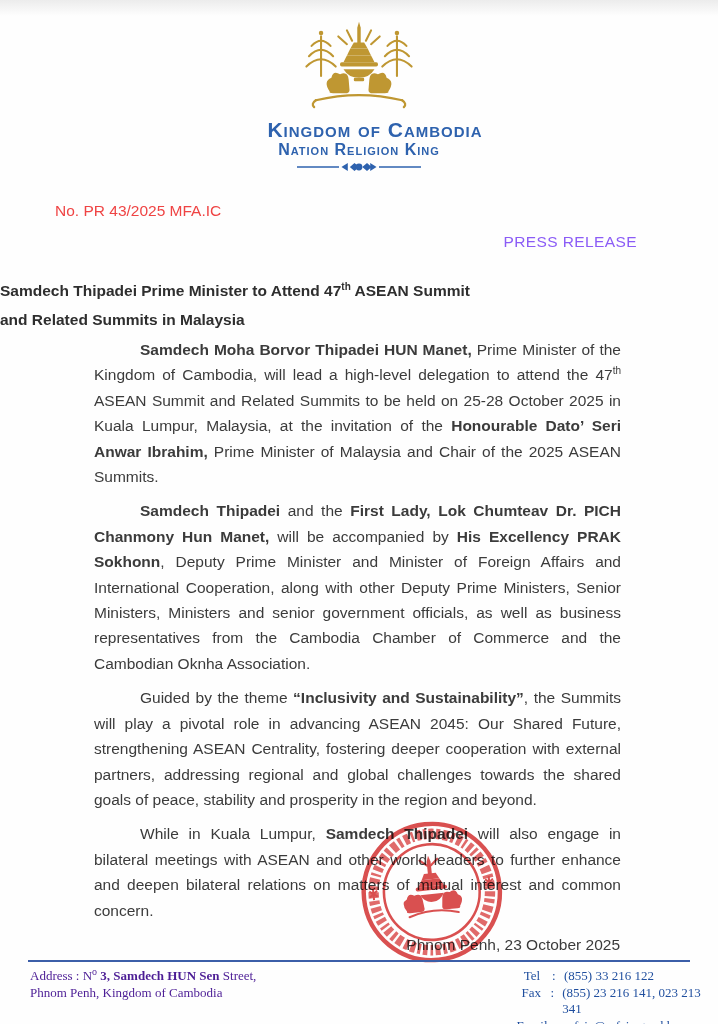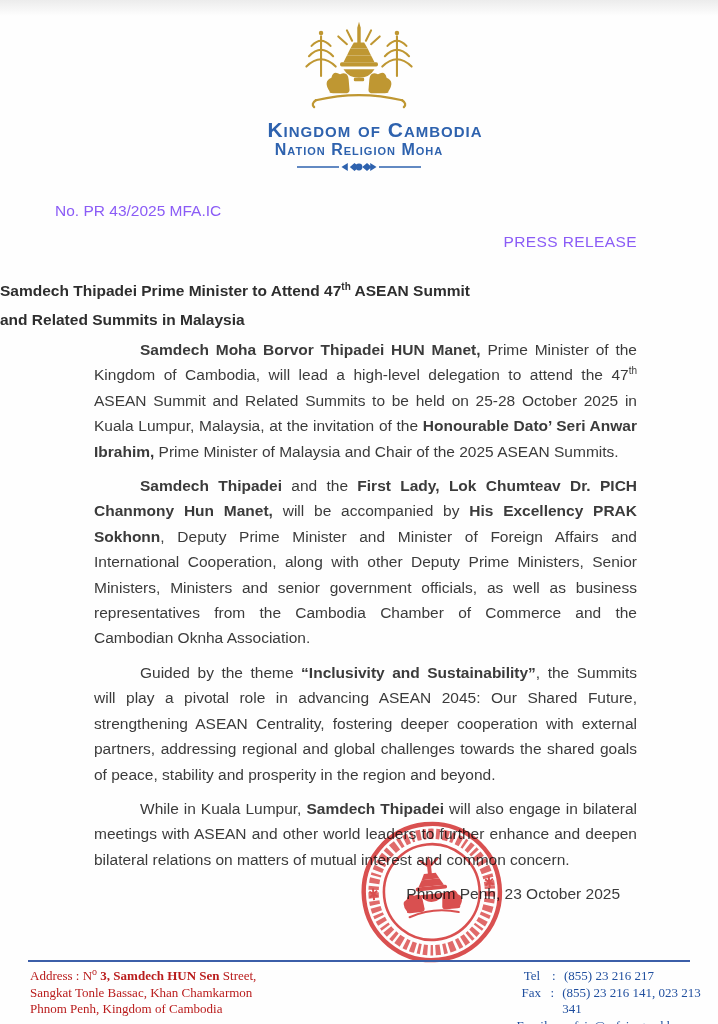--- a/index.html
+++ b/index.html
@@ -31,60 +31,60 @@
   }
   .divider-orn{position:absolute;top:158px;left:0;width:100%;text-align:center;}
   .ministry{
     position:absolute;top:170px;left:34px;width:220px;
     text-align:center;
     font-variant:small-caps;font-weight:700;font-size:12.5px;line-height:14px;
     color:#2e62ae;letter-spacing:.3px;
   }
   .refno{
     position:absolute;top:202px;left:55px;
-    font-size:15.5px;color:#8b5cf6;
+    font-size:15.5px;color:#ef4444;
   }
   .press-release{
     position:absolute;top:233px;right:81px;
     font-size:15.5px;color:#8b5cf6;letter-spacing:.4px;
   }
   
   .doc-title{
     position:absolute;top:276px;left:0;width:100%;
     font-weight:700;font-size:15.5px;line-height:29px;color:#2e2e2e;
   }
   .doc-title .inner{display:inline-block;max-width:485px;}
   
   .body-text{
     position:absolute;top:337px;left:94px;width:543px;
     font-size:15.5px;line-height:25.4px;color:#3b3b3b;
     text-align:justify;
   }
-  .body-text p{margin:0 0 9px 0;text-indent:46px;}
+  .body-text p{margin:0 16px 9px 0;text-indent:46px;}
   .b{font-weight:700;}
   sup{font-size:10px;line-height:0;vertical-align:super;}
   .dateline{
     text-align:right;padding-right:17px;margin-top:1px;
     font-size:15.5px;color:#3b3b3b;
   }
   
   .stamp{
     position:absolute;top:818px;left:358px;
     mix-blend-mode:multiply;opacity:.93;
     transform:rotate(-6deg);
   }
   
   .footer-line{
     position:absolute;top:960px;left:28px;right:28px;height:2px;
     background:#3b5ea8;
   }
   .footer-left{
     position:absolute;top:968px;left:30px;
     font-family:"Liberation Serif", serif;
-    font-size:13px;line-height:16.5px;color:#b91c1c;
+    font-size:13px;line-height:16.5px;color:#4c1d95;
   }
   .footer-right{
     position:absolute;top:968px;left:512px;
     font-family:"Liberation Serif", serif;
     font-size:13px;line-height:16.5px;color:#1f4e9e;
   }
   .contact-row{display:flex;}
   .contact-label{width:40px;text-align:center;}
   .contact-sep{width:12px;}
 </style>
@@ -138,21 +138,21 @@
       <g stroke="#bf9732" stroke-width="2.6" fill="none" stroke-linecap="round">
 
         <path d="M30 98 Q80 86 130 98"></path>
         <path d="M30 98 q-6 4 -2 8"></path>
           <path d="M130 98 q6 4 2 8"></path>
       </g>
     </svg>
   </div>
 
   <div class="kingdom">Kingdom of Cambodia</div>
-  <div class="motto">Nation Religion Moha</div>
+  <div class="motto">Nation Religion King</div>
 
   <div class="divider-orn">
     <svg width="128" height="10" viewBox="0 0 128 10">
       <g stroke="#2e62ae" stroke-width="1.6" fill="#2e62ae">
         <line x1="2" y1="5" x2="44" y2="5"></line>
         <line x1="84" y1="5" x2="126" y2="5"></line>
         <path d="M48 5 l4 -2.5 0 5 z"></path>
           <path d="M80 5 l-4 -2.5 0 5 z"></path>
         <path d="M56 5 l3.5 -3 3.5 3 -3.5 3 z"></path>
         <circle cx="64" cy="5" r="2.6"></circle>
@@ -205,29 +205,28 @@
         <path d="M73 48 L66 42 M77 48 L84 42"></path>
         <path d="M50 98 Q75 90 100 98"></path>
       </g>
     </svg>
   </div>
 
   <div class="footer-line"></div>
 
   <div class="footer-left">
     <div><span>Address : N</span><sup>o</sup><span> </span><span class="b">3, Samdech HUN Sen</span><span> Street,</span></div>
-    <div>Sangkat Tonle Bassac, Khan Chamkarmon</div>
     <div>Phnom Penh, Kingdom of Cambodia</div>
   </div>
 
   <div class="footer-right">
     <div class="contact-row">
       <span class="contact-label">Tel</span>
       <span class="contact-sep">:</span>
-      <span class="contact-value">(855) 23 216 217</span>
+      <span class="contact-value">(855) 33 216 122</span>
     </div>
     <div class="contact-row">
       <span class="contact-label">Fax</span>
       <span class="contact-sep">:</span>
       <span class="contact-value">(855) 23 216 141, 023 213 341</span>
     </div>
     <div class="contact-row">
       <span class="contact-label">Email</span>
       <span class="contact-sep">:</span>
       <span class="contact-value">mfaic@mfaic.gov.kh</span>

